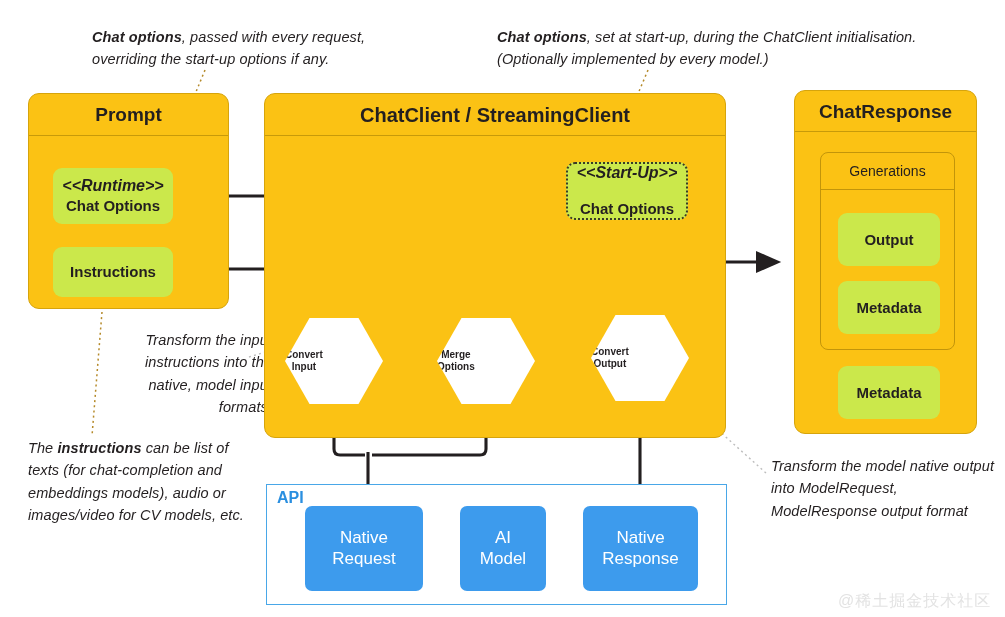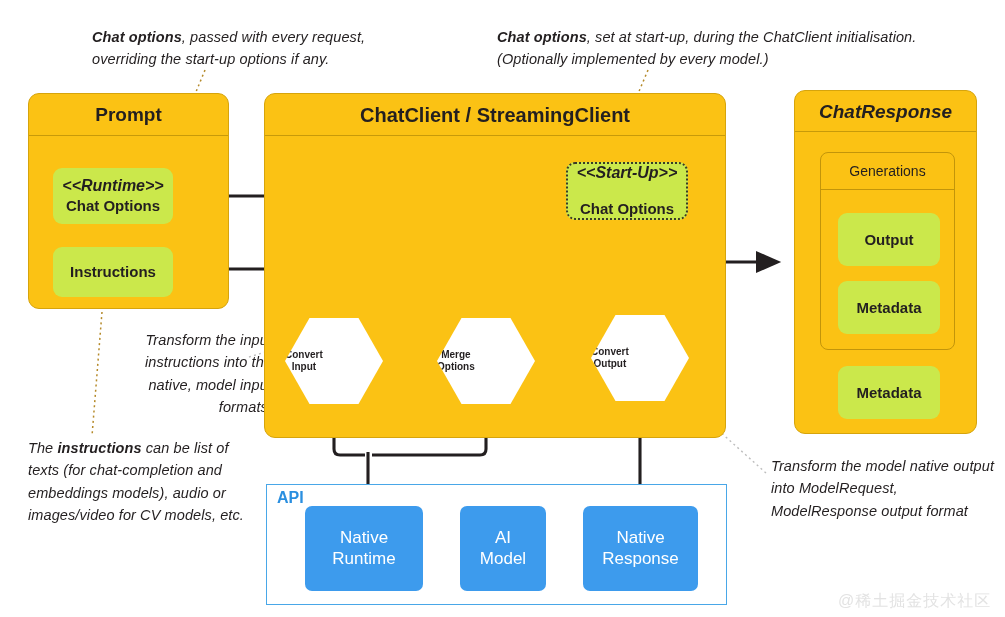--- a/index.html
+++ b/index.html
@@ -246,21 +246,21 @@
   </div>
 
   <div class="hex" style="left:437px; top:318px; width:98px; height:86px;">
     <span><span>Merge</span><br><span>Options</span></span>
   </div>
 
   <div class="hex" style="left:591px; top:315px; width:98px; height:86px;">
     <span><span>Convert</span><br><span>Output</span></span>
   </div>
 
-  <div class="panel" style="left:794px; top:90px; width:183px; height:344px;font-style:italic;">
+  <div class="panel" style="left:794px; top:90px; width:183px; height:344px;">
     <div class="panel-title" style="height:41px; line-height:41px; font-size:19px;">ChatResponse</div>
   </div>
 
   <div class="subgroup" style="left:820px; top:152px; width:135px; height:198px;">
     <div class="subgroup-title" style="height:37px; line-height:37px;">Generations</div>
   </div>
 
   <div class="chip" style="left:838px; top:213px; width:102px; height:53px;">
     <span class="nm">Output</span>
   </div>
@@ -270,21 +270,21 @@
   </div>
 
   <div class="chip" style="left:838px; top:366px; width:102px; height:53px;">
     <span class="nm">Metadata</span>
   </div>
 
   <div class="api-box" style="left:266px; top:484px; width:461px; height:121px;"></div>
   <div class="api-label" style="left:277px; top:489px;">API</div>
 
   <div class="blue-node" style="left:305px; top:506px; width:118px; height:85px;">
-    <span><span>Native</span><br><span>Runtime</span></span>
+    <span><span>Native</span><br><span>Request</span></span>
   </div>
 
   <div class="blue-node" style="left:460px; top:506px; width:86px; height:85px;">
     <span><span>AI</span><br><span>Model</span></span>
   </div>
 
   <div class="blue-node" style="left:583px; top:506px; width:115px; height:85px;">
     <span><span>Native</span><br><span>Response</span></span>
   </div>
 

